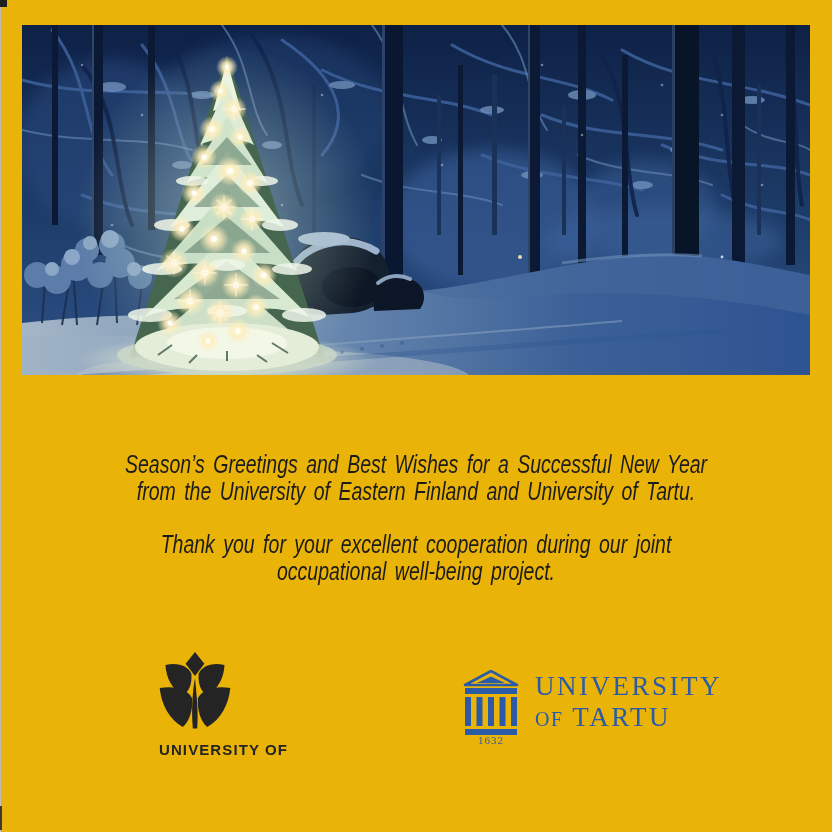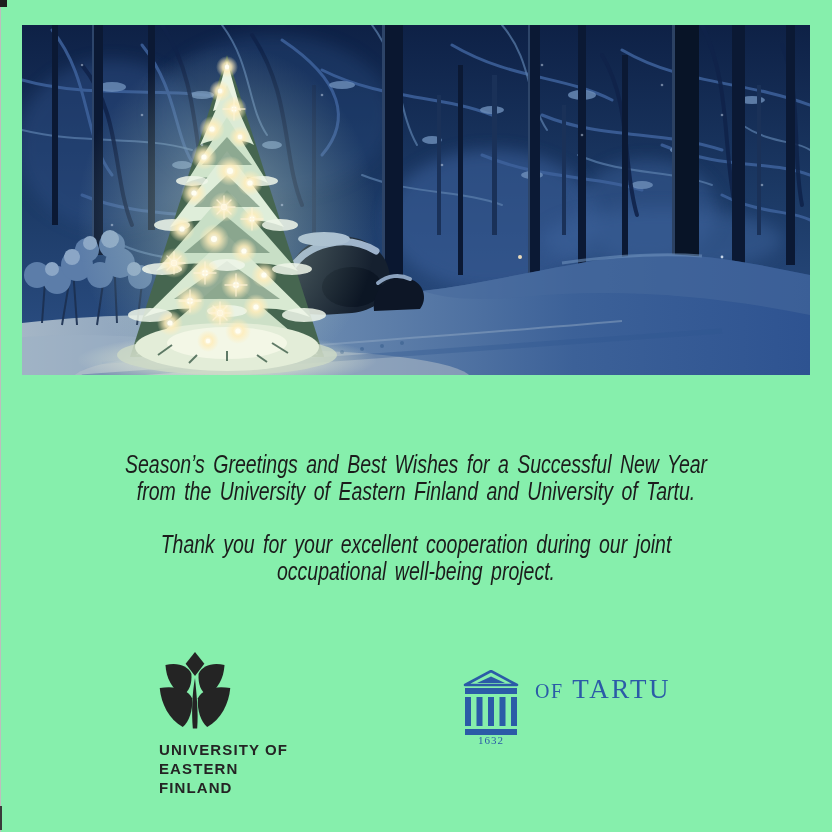--- a/index.html
+++ b/index.html
@@ -1,16 +1,16 @@
 <!DOCTYPE html>
 <html style="--night_top: #0e2146; --night_mid: #1c3a66; --forest_blue: #2d5187; --snow_light: #b7c3ce; --snow_blue: #3c6198; --tree_snow: #dcebd6; --light_warm: #ffeec0; --tartu_blue: #2b5ba7; --uef_black: #242424; --text_dark: #1c1c1c;"><head>
 <meta charset="utf-8">
 <style>
   html,body{margin:0;padding:0;background:#fff;}
-  .card{position:relative;width:832px;height:832px;background:#86efac;overflow:hidden;
+  .card{position:relative;width:832px;height:832px;background:#eab308;overflow:hidden;
         font-family:"Liberation Sans",sans-serif;}
   
   .edge-left{position:absolute;left:0;top:0;width:1px;height:832px;background:#bdbdbd;}
   .corner-tl{position:absolute;left:0;top:0;width:7px;height:7px;background:#1e1e1e;}
   .edge-bl{position:absolute;left:0;top:806px;width:2px;height:24px;background:#3a3a3a;}
 
   .photo{position:absolute;left:22px;top:25px;width:788px;height:350px;margin:0;}
   .photo svg{display:block;width:788px;height:350px;}
 
   .greeting{position:absolute;top:451px;left:0;width:832px;text-align:center;
@@ -23,21 +23,21 @@
   .uef{position:absolute;left:159px;top:652px;width:154px;text-align:left;}
   .uef .icon{display:inline-block;width:72px;height:78px;}
   .uef-text{margin-top:6px;font-weight:600;font-size:15px;line-height:19px;
             letter-spacing:1.1px;color:var(--uef_black,#242424);}
 
   .tartu{position:absolute;left:463px;top:670px;display:flex;align-items:flex-start;}
   .tartu .icon{display:block;width:56px;height:74px;flex:0 0 auto;}
   .tartu-text{margin-left:16px;color:var(--tartu_blue,#2b5ba7);
               font-family:"Liberation Serif",serif;}
   .tartu-u{font-size:27px;line-height:30px;letter-spacing:2.5px;margin-top:1px;}
-  .tartu-of-line{font-size:27px;line-height:38px;letter-spacing:2.5px;}
+  .tartu-of-line{font-size:27px;line-height:32px;letter-spacing:2.5px;}
   .of-small{font-size:20px;letter-spacing:1.5px;}
 </style>
 </head>
 <body>
 
 <div class="card">
 
   <div class="edge-left"></div>
   <div class="corner-tl"></div>
   <div class="edge-bl"></div>
@@ -358,40 +358,40 @@
         <path d="M50,0 L63,16 L50,33 L37,16 Z"></path>
         <path d="M45,30 C46,44 42,55 33,60 C18,52 10,36 9,18 C26,14 40,19 45,30 Z"></path>
         <path d="M55,30 C54,44 58,55 67,60 C82,52 90,36 91,18 C74,14 60,19 55,30 Z"></path>
         <path d="M46,64 C47,82 42,96 33,104 C14,94 3,72 1,50 C22,46 40,52 46,64 Z"></path>
         <path d="M54,64 C53,82 58,96 67,104 C86,94 97,72 99,50 C78,46 60,52 54,64 Z"></path>
         <path d="M50,36 C46,58 45,84 47,106 L53,106 C55,84 52,58 50,36 Z"></path>
       </g>
     </svg>
     <div class="uef-text">
       <div>UNIVERSITY OF</div>
-      <div>EASTERN FINLAND</div>
     </div>
   </div>
 
   <div class="tartu">
     <svg class="icon" viewBox="0 0 56 74">
       <g fill="#2b5ba7" stroke="none">
         <polygon points="28,1 54,15 2,15" fill="none" stroke="#2b5ba7" stroke-width="2.6" stroke-linejoin="round"></polygon>
         <polygon points="28,6.5 42,13 14,13"></polygon>
         <rect x="2" y="18" width="52" height="6"></rect>
         <rect x="2" y="27" width="6" height="29"></rect>
         <rect x="13.5" y="27" width="6" height="29"></rect>
         <rect x="25" y="27" width="6" height="29"></rect>
         <rect x="36.5" y="27" width="6" height="29"></rect>
         <rect x="48" y="27" width="6" height="29"></rect>
         <rect x="2" y="59" width="52" height="6"></rect>
         <text x="28" y="73.5" text-anchor="middle" font-family="Liberation Serif, serif" font-size="11" letter-spacing="1" fill="#2b5ba7">1632</text>
       </g>
     </svg>
     <div class="tartu-text">
+      <div class="tartu-u">UNIVERSITY</div>
       <div class="tartu-of-line">
         <span class="of-small">OF</span>
         <span>TARTU</span>
       </div>
     </div>
   </div>
 
 </div>
 
 </body></html>

